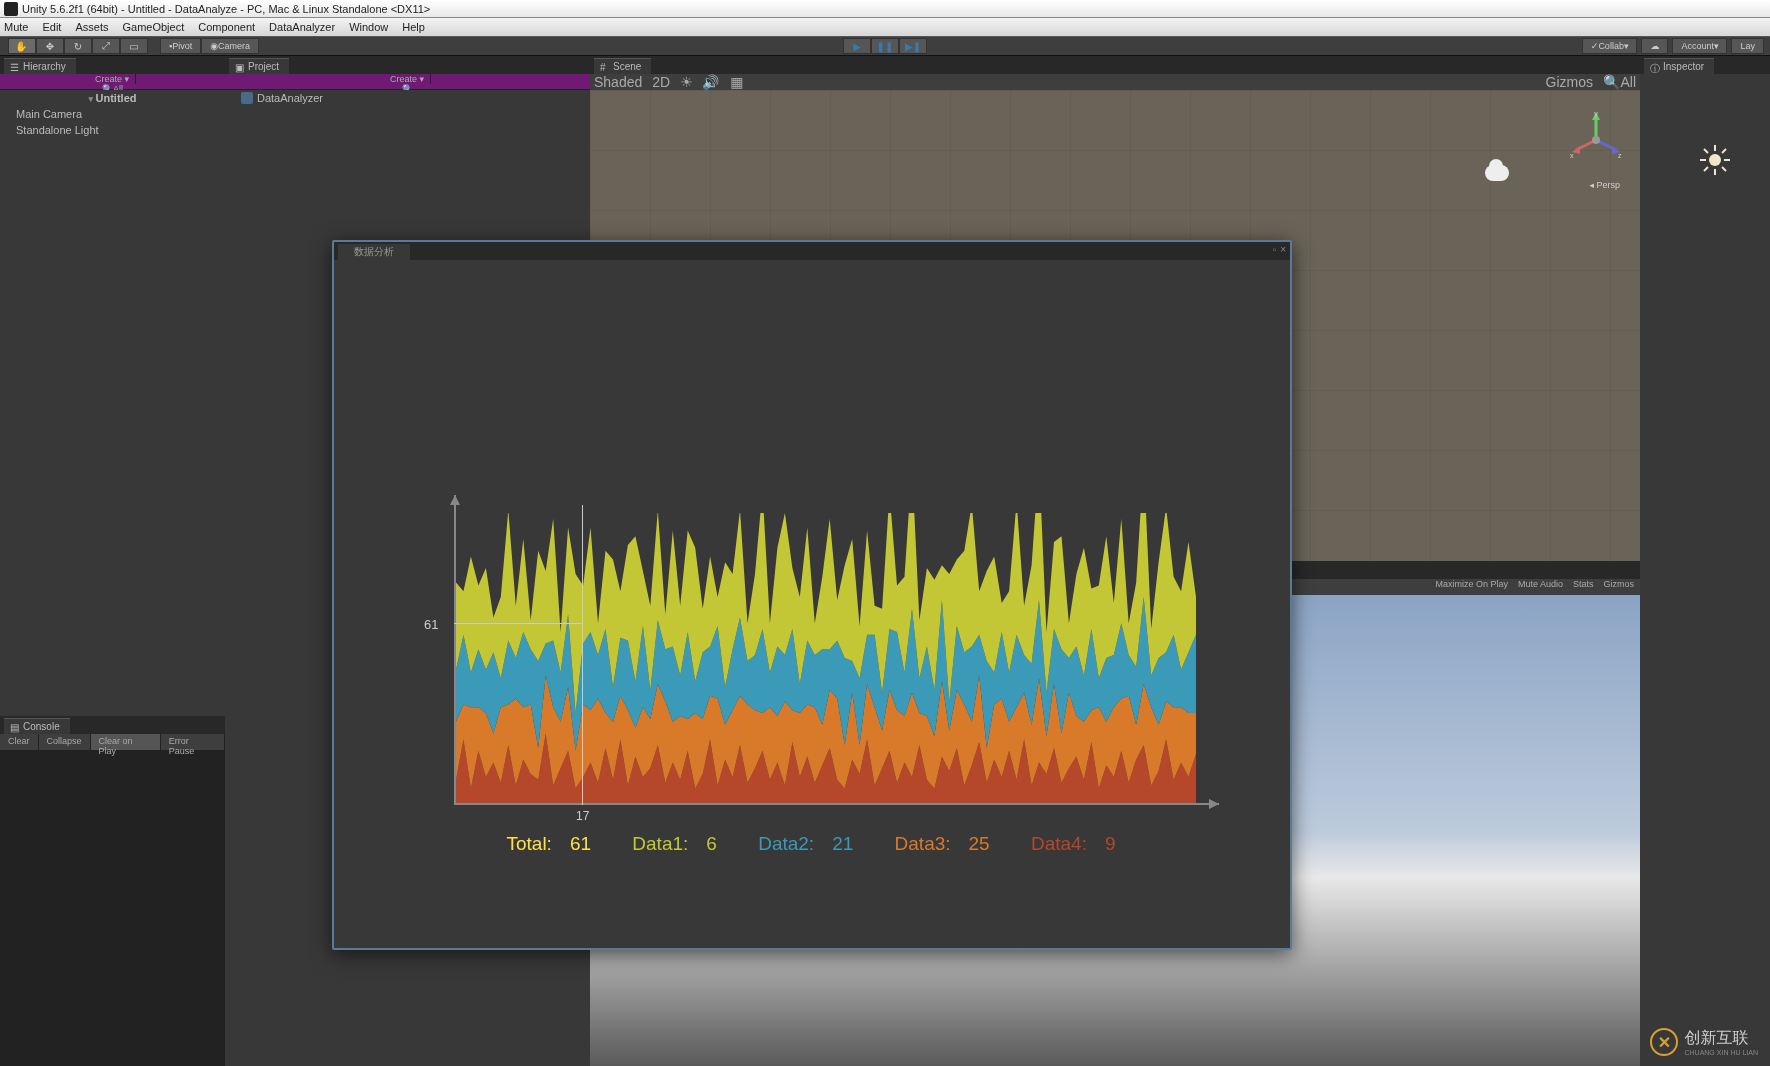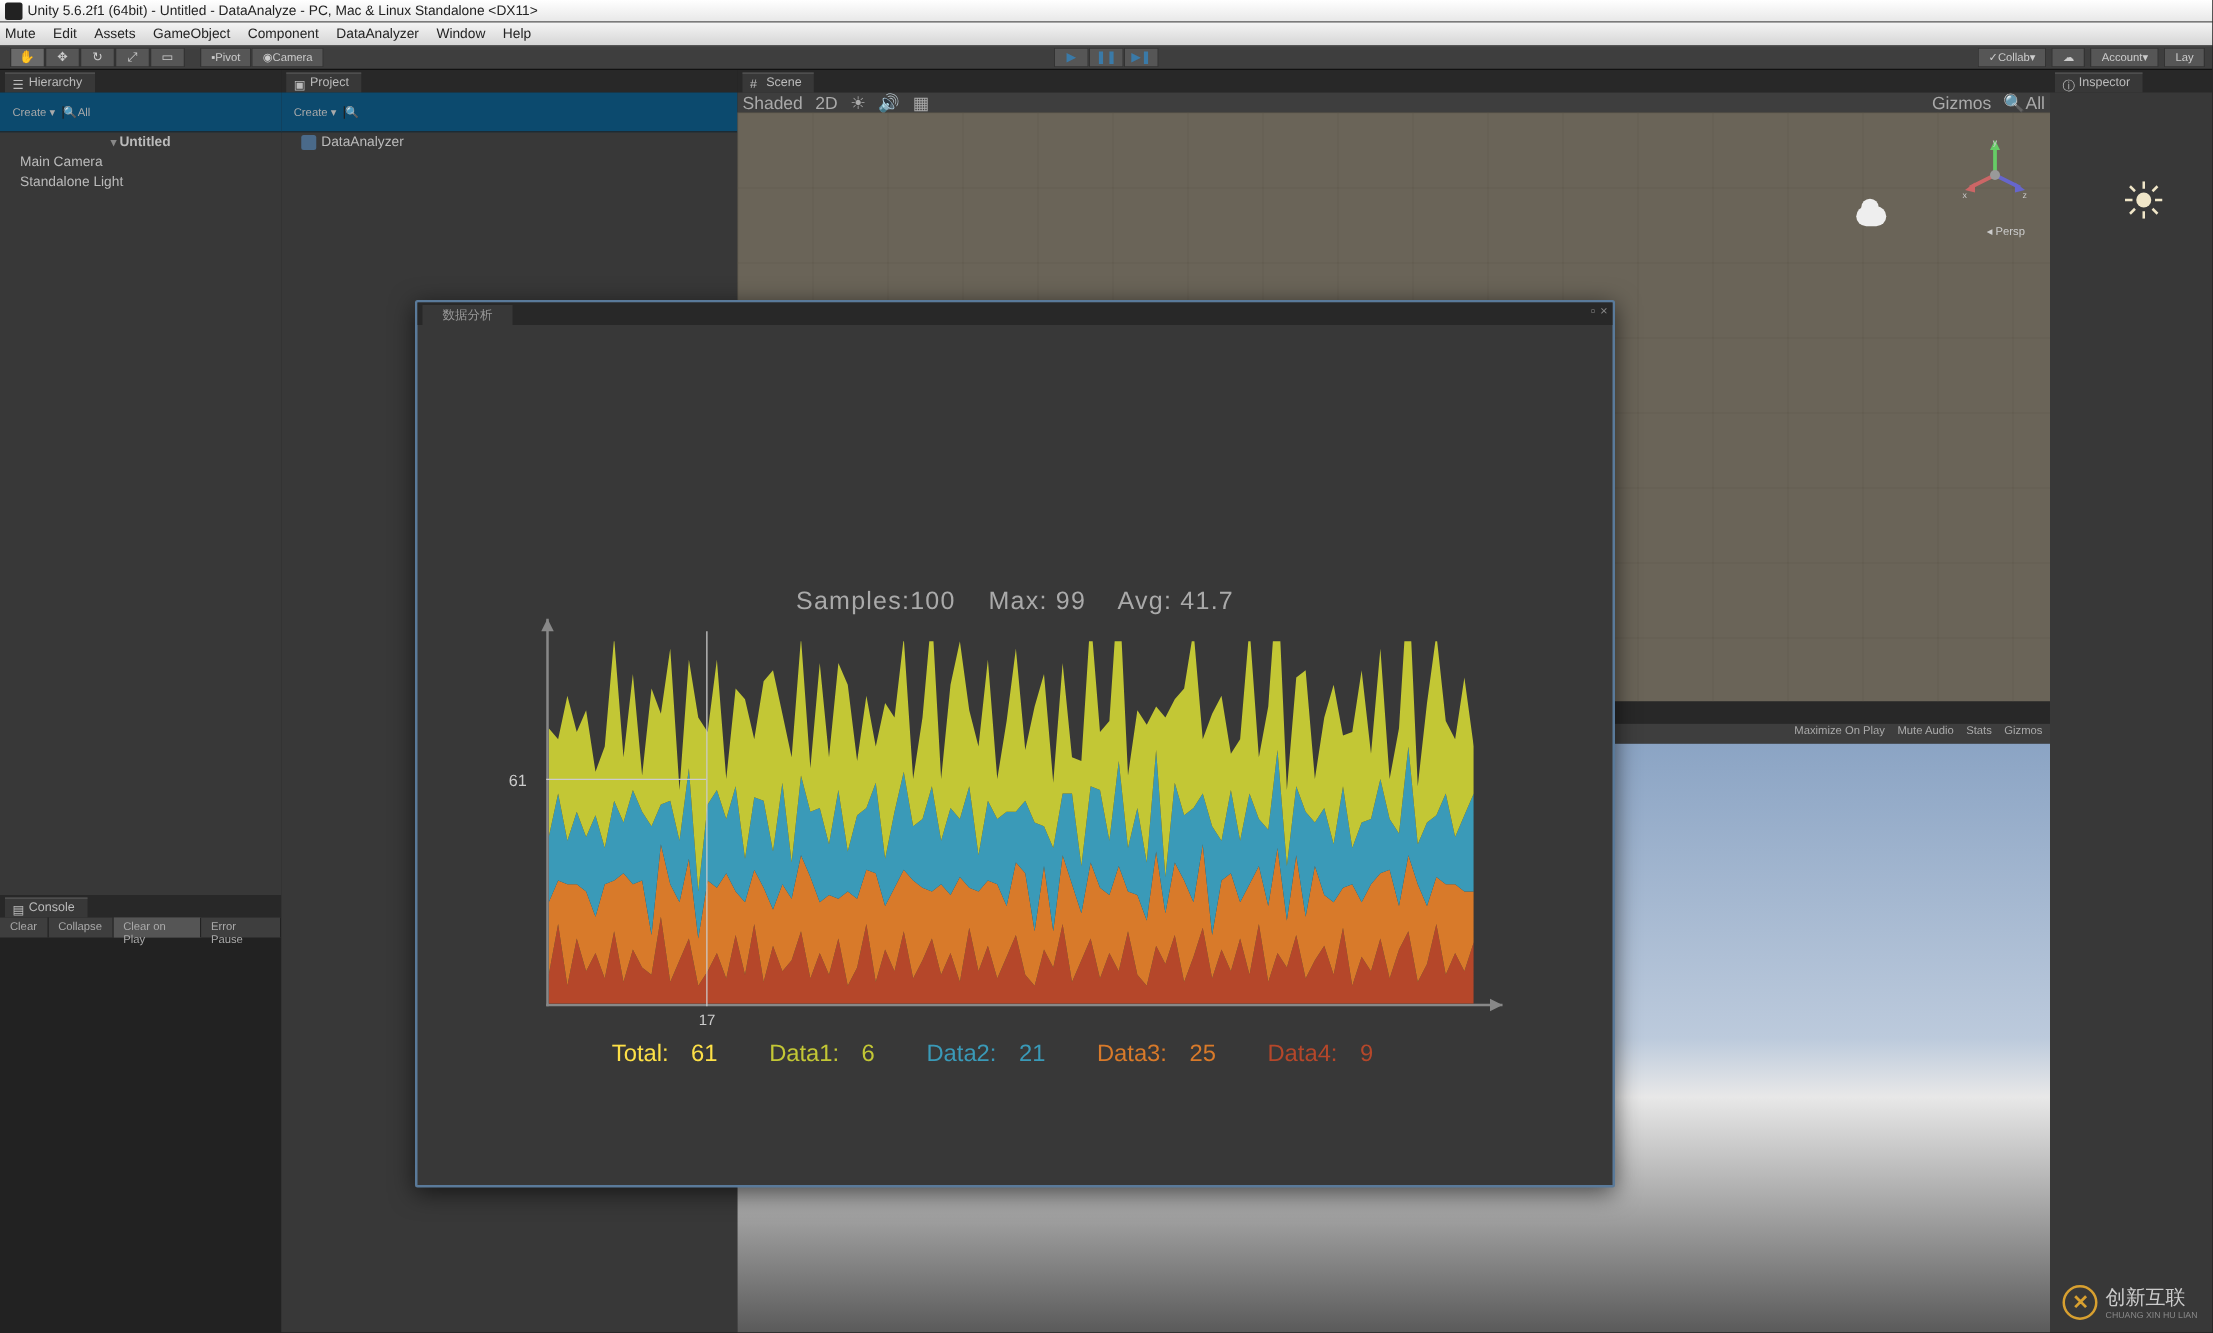--- a/index.html
+++ b/index.html
@@ -29,21 +29,21 @@
 .main { display:flex; height:calc(100% - 56px); }
 .left-col { width:225px; display:flex; flex-direction:column; }
 .mid-col { width:365px; display:flex; flex-direction:column; }
 .center-col { flex:1; display:flex; flex-direction:column; }
 .right-col { width:130px; background:#383838; }
 
 
 .panel-tab-row { height:18px; background:#282828; display:flex; align-items:flex-end; }
 .panel-tab { height:16px; padding:0 10px 0 6px; background:#383838; font-size:10px; color:#bbb; display:flex; align-items:center; border-top:1px solid #555; margin-left:4px; }
 .panel-tab .icon { width:10px; height:10px; margin-right:3px; display:inline-block; }
-.panel-toolbar { height:32px; background:#0c4a6e; border-bottom:1px solid #222; display:flex; align-items:center; font-size:9px; color:#aaa; padding:0 4px; }
+.panel-toolbar { height:16px; background:#701a75; border-bottom:1px solid #222; display:flex; align-items:center; font-size:9px; color:#aaa; padding:0 4px;flex-direction:column; }
 .panel-toolbar .btn { padding:0 6px; border-right:1px solid #222; }
 .panel-body { flex:1; background:#383838; overflow:hidden; }
 
 
 .hierarchy-item { padding:2px 6px 2px 16px; font-size:11px; color:#bbb; }
 .hierarchy-item.root { padding-left:6px; font-weight:bold;text-align:center; }
 .hierarchy-item.root::before { content:"▾ "; font-size:9px; color:#888; }
 
 
 .project-item { padding:2px 6px 2px 16px; font-size:11px; color:#bbb; display:flex; align-items:center; }
@@ -71,21 +71,21 @@
 
 
 .analyzer-window { position:absolute; left:332px; top:240px; width:960px; height:710px; background:#383838; border:2px solid #5a7a9a; box-shadow:0 4px 20px rgba(0,0,0,.6); border-radius:2px; }
 .analyzer-titlebar { height:18px; background:#282828; display:flex; align-items:flex-end; }
 .analyzer-tab { height:16px; padding:1px 16px; background:#383838; font-size:10px; color:#999; margin-left:4px; }
 .analyzer-close { position:absolute; right:4px; top:2px; font-size:10px; color:#888; display:flex; gap:4px; }
 .analyzer-body { padding:10px; height:calc(100% - 18px); position:relative; }
 
 
 .chart-header { text-align:center; font-size:20px; color:#aaa; margin-top:200px; letter-spacing:1px; }
-.chart-area { position:absolute; left:103px; top:245px; width:750px; height:300px; }
+.chart-area { position:absolute; left:120px; top:245px; width:750px; height:300px; }
 .chart-yaxis { position:absolute; left:0; top:-10px; bottom:0; width:2px; background:#888; }
 .chart-yaxis::before { content:""; position:absolute; left:-4px; top:0; border-left:5px solid transparent; border-right:5px solid transparent; border-bottom:10px solid #888; }
 .chart-xaxis { position:absolute; left:0; right:-15px; bottom:0; height:2px; background:#888; }
 .chart-xaxis::after { content:""; position:absolute; right:0; top:-4px; border-top:5px solid transparent; border-bottom:5px solid transparent; border-left:10px solid #888; }
 .chart-svg { position:absolute; left:2px; bottom:2px; width:740px; height:290px; }
 .chart-cursor-v { position:absolute; left:128px; top:0; bottom:0; width:1px; background:#ccc; }
 .chart-cursor-h { position:absolute; left:0; width:128px; top:118px; height:1px; background:#ccc; }
 .chart-ylabel { position:absolute; left:-30px; top:112px; font-size:13px; color:#ccc; }
 .chart-xlabel { position:absolute; left:122px; bottom:-18px; font-size:12px; color:#ccc; }
 .chart-legend { position:absolute; left:0; bottom:-50px; width:100%; text-align:center; font-size:19px; }
@@ -275,25 +275,20 @@
 
 <div class="analyzer-window">
   <div class="analyzer-titlebar">
     <div class="analyzer-tab">数据分析</div>
     <div class="analyzer-close">
       <span>▫</span>
       <span>×</span>
     </div>
   </div>
   <div class="analyzer-body">
-    <div class="chart-header">
-      <span>Samples:</span><span>100</span>&nbsp;&nbsp;&nbsp;
-      <span>Max:</span> <span>99</span>&nbsp;&nbsp;&nbsp;
-      <span>Avg:</span> <span>41.7</span>
-    </div>
     <div class="chart-area">
       <div class="chart-yaxis"></div>
       <div class="chart-xaxis"></div>
       <svg class="chart-svg" id="chart-svg" preserveAspectRatio="none" viewBox="0 0 740 290">
           <path d="M0.0,266.8 L7.5,226.2 L14.9,275.5 L22.4,237.8 L29.9,263.9 L37.4,249.4 L44.8,269.7 L52.3,232.0 L59.8,272.6 L67.3,246.5 L74.7,261.0 L82.2,266.8 L89.7,220.4 L97.2,272.6 L104.6,255.2 L112.1,237.8 L119.6,275.5 L127.1,263.9 L134.5,249.4 L142.0,269.7 L149.5,234.9 L157.0,266.8 L164.4,226.2 L171.9,272.6 L179.4,243.6 L186.9,263.9 L194.3,255.2 L201.8,232.0 L209.3,269.7 L216.8,249.4 L224.2,266.8 L231.7,237.8 L239.2,275.5 L246.7,261.0 L254.1,226.2 L261.6,272.6 L269.1,246.5 L276.6,263.9 L284.0,232.0 L291.5,269.7 L299.0,255.2 L306.5,237.8 L313.9,266.8 L321.4,249.4 L328.9,272.6 L336.4,229.1 L343.8,263.9 L351.3,243.6 L358.8,269.7 L366.3,252.3 L373.7,234.9 L381.2,266.8 L388.7,275.5 L396.2,246.5 L403.6,261.0 L411.1,226.2 L418.6,272.6 L426.1,255.2 L433.5,237.8 L441.0,269.7 L448.5,249.4 L456.0,263.9 L463.4,232.0 L470.9,266.8 L478.4,275.5 L485.9,243.6 L493.3,258.1 L500.8,234.9 L508.3,272.6 L515.8,252.3 L523.2,229.1 L530.7,269.7 L538.2,246.5 L545.7,263.9 L553.1,237.8 L560.6,266.8 L568.1,226.2 L575.6,272.6 L583.0,249.4 L590.5,261.0 L598.0,234.9 L605.5,269.7 L612.9,255.2 L620.4,243.6 L627.9,266.8 L635.4,229.1 L642.8,275.5 L650.3,252.3 L657.8,263.9 L665.3,237.8 L672.7,269.7 L680.2,246.5 L687.7,232.0 L695.2,272.6 L702.6,258.1 L710.1,226.2 L717.6,266.8 L725.1,249.4 L732.5,263.9 L740.0,240.7 L740.0,290.0 L732.5,290.0 L725.1,290.0 L717.6,290.0 L710.1,290.0 L702.6,290.0 L695.2,290.0 L687.7,290.0 L680.2,290.0 L672.7,290.0 L665.3,290.0 L657.8,290.0 L650.3,290.0 L642.8,290.0 L635.4,290.0 L627.9,290.0 L620.4,290.0 L612.9,290.0 L605.5,290.0 L598.0,290.0 L590.5,290.0 L583.0,290.0 L575.6,290.0 L568.1,290.0 L560.6,290.0 L553.1,290.0 L545.7,290.0 L538.2,290.0 L530.7,290.0 L523.2,290.0 L515.8,290.0 L508.3,290.0 L500.8,290.0 L493.3,290.0 L485.9,290.0 L478.4,290.0 L470.9,290.0 L463.4,290.0 L456.0,290.0 L448.5,290.0 L441.0,290.0 L433.5,290.0 L426.1,290.0 L418.6,290.0 L411.1,290.0 L403.6,290.0 L396.2,290.0 L388.7,290.0 L381.2,290.0 L373.7,290.0 L366.3,290.0 L358.8,290.0 L351.3,290.0 L343.8,290.0 L336.4,290.0 L328.9,290.0 L321.4,290.0 L313.9,290.0 L306.5,290.0 L299.0,290.0 L291.5,290.0 L284.0,290.0 L276.6,290.0 L269.1,290.0 L261.6,290.0 L254.1,290.0 L246.7,290.0 L239.2,290.0 L231.7,290.0 L224.2,290.0 L216.8,290.0 L209.3,290.0 L201.8,290.0 L194.3,290.0 L186.9,290.0 L179.4,290.0 L171.9,290.0 L164.4,290.0 L157.0,290.0 L149.5,290.0 L142.0,290.0 L134.5,290.0 L127.1,290.0 L119.6,290.0 L112.1,290.0 L104.6,290.0 L97.2,290.0 L89.7,290.0 L82.2,290.0 L74.7,290.0 L67.3,290.0 L59.8,290.0 L52.3,290.0 L44.8,290.0 L37.4,290.0 L29.9,290.0 L22.4,290.0 L14.9,290.0 L7.5,290.0 L0.0,290.0 Z" fill="#b5472a"></path>
           <path d="M0.0,208.8 L7.5,191.4 L14.9,194.3 L22.4,194.3 L29.9,200.1 L37.4,220.4 L44.8,194.3 L52.3,191.4 L59.8,185.6 L67.3,194.3 L74.7,191.4 L82.2,234.9 L89.7,162.4 L97.2,194.3 L104.6,208.8 L112.1,174.0 L119.6,237.8 L127.1,191.4 L134.5,197.2 L142.0,185.6 L149.5,200.1 L157.0,208.8 L164.4,182.7 L171.9,197.2 L179.4,214.6 L186.9,194.3 L194.3,205.9 L201.8,171.1 L209.3,188.5 L216.8,208.8 L224.2,203.0 L231.7,205.9 L239.2,200.1 L246.7,205.9 L254.1,182.7 L261.6,185.6 L269.1,211.7 L276.6,197.2 L284.0,182.7 L291.5,191.4 L299.0,197.2 L306.5,200.1 L313.9,194.3 L321.4,203.0 L328.9,188.5 L336.4,197.2 L343.8,200.1 L351.3,191.4 L358.8,194.3 L366.3,211.7 L373.7,176.9 L381.2,185.6 L388.7,232.0 L396.2,179.8 L403.6,232.0 L411.1,171.1 L418.6,194.3 L426.1,217.5 L433.5,176.9 L441.0,197.2 L448.5,203.0 L456.0,179.8 L463.4,200.1 L470.9,203.0 L478.4,223.3 L485.9,168.2 L493.3,217.5 L500.8,176.9 L508.3,191.4 L515.8,208.8 L523.2,162.4 L530.7,234.9 L538.2,191.4 L545.7,185.6 L553.1,208.8 L560.6,194.3 L568.1,179.8 L575.6,211.7 L583.0,165.3 L590.5,223.3 L598.0,171.1 L605.5,220.4 L612.9,179.8 L620.4,203.0 L627.9,208.8 L635.4,197.2 L642.8,194.3 L650.3,208.8 L657.8,194.3 L665.3,185.6 L672.7,182.7 L680.2,211.7 L687.7,171.1 L695.2,194.3 L702.6,211.7 L710.1,188.5 L717.6,194.3 L725.1,194.3 L732.5,200.1 L740.0,200.1 L740.0,240.7 L732.5,263.9 L725.1,249.4 L717.6,266.8 L710.1,226.2 L702.6,258.1 L695.2,272.6 L687.7,232.0 L680.2,246.5 L672.7,269.7 L665.3,237.8 L657.8,263.9 L650.3,252.3 L642.8,275.5 L635.4,229.1 L627.9,266.8 L620.4,243.6 L612.9,255.2 L605.5,269.7 L598.0,234.9 L590.5,261.0 L583.0,249.4 L575.6,272.6 L568.1,226.2 L560.6,266.8 L553.1,237.8 L545.7,263.9 L538.2,246.5 L530.7,269.7 L523.2,229.1 L515.8,252.3 L508.3,272.6 L500.8,234.9 L493.3,258.1 L485.9,243.6 L478.4,275.5 L470.9,266.8 L463.4,232.0 L456.0,263.9 L448.5,249.4 L441.0,269.7 L433.5,237.8 L426.1,255.2 L418.6,272.6 L411.1,226.2 L403.6,261.0 L396.2,246.5 L388.7,275.5 L381.2,266.8 L373.7,234.9 L366.3,252.3 L358.8,269.7 L351.3,243.6 L343.8,263.9 L336.4,229.1 L328.9,272.6 L321.4,249.4 L313.9,266.8 L306.5,237.8 L299.0,255.2 L291.5,269.7 L284.0,232.0 L276.6,263.9 L269.1,246.5 L261.6,272.6 L254.1,226.2 L246.7,261.0 L239.2,275.5 L231.7,237.8 L224.2,266.8 L216.8,249.4 L209.3,269.7 L201.8,232.0 L194.3,255.2 L186.9,263.9 L179.4,243.6 L171.9,272.6 L164.4,226.2 L157.0,266.8 L149.5,234.9 L142.0,269.7 L134.5,249.4 L127.1,263.9 L119.6,275.5 L112.1,237.8 L104.6,255.2 L97.2,272.6 L89.7,220.4 L82.2,266.8 L74.7,261.0 L67.3,246.5 L59.8,272.6 L52.3,232.0 L44.8,269.7 L37.4,249.4 L29.9,263.9 L22.4,237.8 L14.9,275.5 L7.5,226.2 L0.0,266.8 Z" fill="#d87a2a"></path>
           <path d="M0.0,156.6 L7.5,121.8 L14.9,159.5 L22.4,136.3 L29.9,156.6 L37.4,139.2 L44.8,165.3 L52.3,127.6 L59.8,145.0 L67.3,118.9 L74.7,136.3 L82.2,147.9 L89.7,130.5 L97.2,127.6 L104.6,159.5 L112.1,101.5 L119.6,200.1 L127.1,130.5 L134.5,118.9 L142.0,142.1 L149.5,116.0 L157.0,174.0 L164.4,124.7 L171.9,127.6 L179.4,168.2 L186.9,113.1 L194.3,176.9 L201.8,107.3 L209.3,136.3 L216.8,133.4 L224.2,162.4 L231.7,118.9 L239.2,168.2 L246.7,139.2 L254.1,133.4 L261.6,113.1 L269.1,174.0 L276.6,136.3 L284.0,104.4 L291.5,147.9 L299.0,142.1 L306.5,116.0 L313.9,159.5 L321.4,133.4 L328.9,142.1 L336.4,116.0 L343.8,171.1 L351.3,127.6 L358.8,142.1 L366.3,136.3 L373.7,136.3 L381.2,127.6 L388.7,145.0 L396.2,147.9 L403.6,165.3 L411.1,121.8 L418.6,121.8 L426.1,179.8 L433.5,116.0 L441.0,118.9 L448.5,159.5 L456.0,95.7 L463.4,165.3 L470.9,133.4 L478.4,176.9 L485.9,87.0 L493.3,188.5 L500.8,113.1 L508.3,139.2 L515.8,133.4 L523.2,121.8 L530.7,147.9 L538.2,159.5 L545.7,118.9 L553.1,159.5 L560.6,121.8 L568.1,142.1 L575.6,150.8 L583.0,87.0 L590.5,179.8 L598.0,116.0 L605.5,136.3 L612.9,145.0 L620.4,133.4 L627.9,162.4 L635.4,116.0 L642.8,165.3 L650.3,145.0 L657.8,142.1 L665.3,110.2 L672.7,142.1 L680.2,153.7 L687.7,84.1 L695.2,162.4 L702.6,145.0 L710.1,139.2 L717.6,121.8 L725.1,156.6 L732.5,139.2 L740.0,121.8 L740.0,200.1 L732.5,200.1 L725.1,194.3 L717.6,194.3 L710.1,188.5 L702.6,211.7 L695.2,194.3 L687.7,171.1 L680.2,211.7 L672.7,182.7 L665.3,185.6 L657.8,194.3 L650.3,208.8 L642.8,194.3 L635.4,197.2 L627.9,208.8 L620.4,203.0 L612.9,179.8 L605.5,220.4 L598.0,171.1 L590.5,223.3 L583.0,165.3 L575.6,211.7 L568.1,179.8 L560.6,194.3 L553.1,208.8 L545.7,185.6 L538.2,191.4 L530.7,234.9 L523.2,162.4 L515.8,208.8 L508.3,191.4 L500.8,176.9 L493.3,217.5 L485.9,168.2 L478.4,223.3 L470.9,203.0 L463.4,200.1 L456.0,179.8 L448.5,203.0 L441.0,197.2 L433.5,176.9 L426.1,217.5 L418.6,194.3 L411.1,171.1 L403.6,232.0 L396.2,179.8 L388.7,232.0 L381.2,185.6 L373.7,176.9 L366.3,211.7 L358.8,194.3 L351.3,191.4 L343.8,200.1 L336.4,197.2 L328.9,188.5 L321.4,203.0 L313.9,194.3 L306.5,200.1 L299.0,197.2 L291.5,191.4 L284.0,182.7 L276.6,197.2 L269.1,211.7 L261.6,185.6 L254.1,182.7 L246.7,205.9 L239.2,200.1 L231.7,205.9 L224.2,203.0 L216.8,208.8 L209.3,188.5 L201.8,171.1 L194.3,205.9 L186.9,194.3 L179.4,214.6 L171.9,197.2 L164.4,182.7 L157.0,208.8 L149.5,200.1 L142.0,185.6 L134.5,197.2 L127.1,191.4 L119.6,237.8 L112.1,174.0 L104.6,208.8 L97.2,194.3 L89.7,162.4 L82.2,234.9 L74.7,191.4 L67.3,194.3 L59.8,185.6 L52.3,191.4 L44.8,194.3 L37.4,220.4 L29.9,200.1 L22.4,194.3 L14.9,194.3 L7.5,191.4 L0.0,208.8 Z" fill="#3a9ab8"></path>
           <path d="M0.0,69.6 L7.5,78.3 L14.9,43.5 L22.4,72.5 L29.9,55.1 L37.4,104.4 L44.8,84.1 L52.3,-2.9 L59.8,92.8 L67.3,26.1 L74.7,107.3 L82.2,37.7 L89.7,58.0 L97.2,5.8 L104.6,118.9 L112.1,14.5 L119.6,60.9 L127.1,72.5 L134.5,14.5 L142.0,110.2 L149.5,37.7 L157.0,46.4 L164.4,78.3 L171.9,31.9 L179.4,23.2 L186.9,58.0 L194.3,92.8 L201.8,-2.9 L209.3,101.5 L216.8,17.4 L224.2,92.8 L231.7,17.4 L239.2,34.8 L246.7,95.7 L254.1,43.5 L261.6,84.1 L269.1,49.3 L276.6,60.9 L284.0,-2.9 L291.5,110.2 L299.0,60.9 L306.5,-23.2 L313.9,110.2 L321.4,34.8 L328.9,0.0 L336.4,55.1 L343.8,84.1 L351.3,14.5 L358.8,110.2 L366.3,63.8 L373.7,5.8 L381.2,87.0 L388.7,52.2 L396.2,26.1 L403.6,113.1 L411.1,17.4 L418.6,92.8 L426.1,95.7 L433.5,-20.3 L441.0,72.5 L448.5,63.8 L456.0,-49.3 L463.4,107.3 L470.9,55.1 L478.4,66.7 L485.9,52.2 L493.3,60.9 L500.8,46.4 L508.3,37.7 L515.8,-8.7 L523.2,78.3 L530.7,58.0 L538.2,43.5 L545.7,89.9 L553.1,78.3 L560.6,-11.6 L568.1,92.8 L575.6,52.2 L583.0,-52.2 L590.5,118.9 L598.0,29.0 L605.5,23.2 L612.9,110.2 L620.4,60.9 L627.9,34.8 L635.4,75.4 L642.8,72.5 L650.3,23.2 L657.8,89.9 L665.3,5.8 L672.7,110.2 L680.2,69.6 L687.7,-52.2 L695.2,116.0 L702.6,49.3 L710.1,-5.8 L717.6,63.8 L725.1,78.3 L732.5,29.0 L740.0,84.1 L740.0,121.8 L732.5,139.2 L725.1,156.6 L717.6,121.8 L710.1,139.2 L702.6,145.0 L695.2,162.4 L687.7,84.1 L680.2,153.7 L672.7,142.1 L665.3,110.2 L657.8,142.1 L650.3,145.0 L642.8,165.3 L635.4,116.0 L627.9,162.4 L620.4,133.4 L612.9,145.0 L605.5,136.3 L598.0,116.0 L590.5,179.8 L583.0,87.0 L575.6,150.8 L568.1,142.1 L560.6,121.8 L553.1,159.5 L545.7,118.9 L538.2,159.5 L530.7,147.9 L523.2,121.8 L515.8,133.4 L508.3,139.2 L500.8,113.1 L493.3,188.5 L485.9,87.0 L478.4,176.9 L470.9,133.4 L463.4,165.3 L456.0,95.7 L448.5,159.5 L441.0,118.9 L433.5,116.0 L426.1,179.8 L418.6,121.8 L411.1,121.8 L403.6,165.3 L396.2,147.9 L388.7,145.0 L381.2,127.6 L373.7,136.3 L366.3,136.3 L358.8,142.1 L351.3,127.6 L343.8,171.1 L336.4,116.0 L328.9,142.1 L321.4,133.4 L313.9,159.5 L306.5,116.0 L299.0,142.1 L291.5,147.9 L284.0,104.4 L276.6,136.3 L269.1,174.0 L261.6,113.1 L254.1,133.4 L246.7,139.2 L239.2,168.2 L231.7,118.9 L224.2,162.4 L216.8,133.4 L209.3,136.3 L201.8,107.3 L194.3,176.9 L186.9,113.1 L179.4,168.2 L171.9,127.6 L164.4,124.7 L157.0,174.0 L149.5,116.0 L142.0,142.1 L134.5,118.9 L127.1,130.5 L119.6,200.1 L112.1,101.5 L104.6,159.5 L97.2,127.6 L89.7,130.5 L82.2,147.9 L74.7,136.3 L67.3,118.9 L59.8,145.0 L52.3,127.6 L44.8,165.3 L37.4,139.2 L29.9,156.6 L22.4,136.3 L14.9,159.5 L7.5,121.8 L0.0,156.6 Z" fill="#c3c735"></path>
         </svg>
       <div class="chart-cursor-v"></div>

